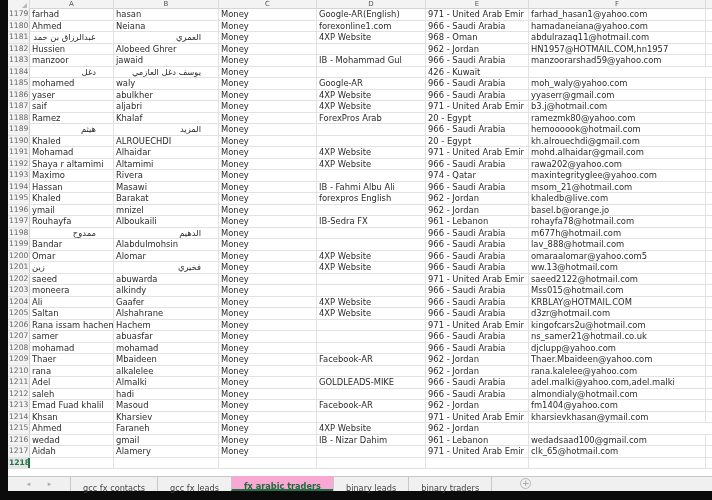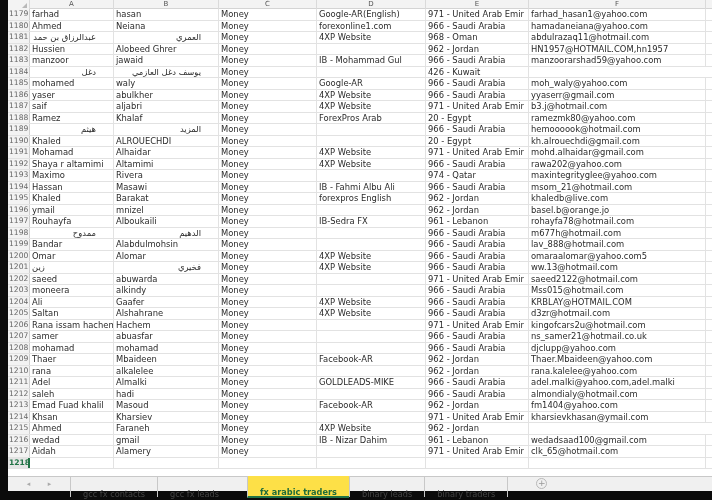--- a/index.html
+++ b/index.html
@@ -18,22 +18,22 @@
   .row.active .rh { background: #e5e5e5; color: #217346; font-weight: bold; border-right: 2px solid #217346; }
   .w-rh { width: 22px; flex: none; }
   .w-a { width: 84px; flex: none; }
   .w-b { width: 105px; flex: none; }
   .w-c { width: 98px; flex: none; }
   .w-d { width: 109px; flex: none; }
   .w-e { width: 103px; flex: none; }
   .w-f { width: 177px; flex: none; }
   .tabs { position: absolute; left: 8px; top: 476px; width: 704px; height: 15px; background: #f0f0f0; border-top: 1px solid #c8c8c8; display: flex; align-items: stretch; }
   .tabnav { width: 62px; display: flex; align-items: center; justify-content: space-around; padding: 0 10px; color: #aaa; font-size: 7px; }
-  .tab { font-size: 8.2px; color: #444; padding: 10px 12px; line-height: 14px; border-left: 1px solid #c8c8c8; white-space: nowrap; }
-  .tab.active { background: #fde047; color: #1f6b3a; font-weight: bold; border-bottom: 2px solid #217346; line-height: 12px; margin-top: -1px; margin-left: 16px; }
+  .tab { font-size: 8.2px; color: #444; padding: 4px 12px; line-height: 14px; border-left: 1px solid #c8c8c8; white-space: nowrap; }
+  .tab.active { background: #f9a8d4; color: #1f6b3a; font-weight: bold; border-bottom: 2px solid #217346; line-height: 12px; margin-top: -1px; }
   .tab.last { border-right: 1px solid #c8c8c8; }
   .addsheet { margin-left: 28px; width: 11px; height: 11px; margin-top: 1px; border: 1px solid #b8b8b8; border-radius: 50%; color: #999; font-size: 9px; line-height: 9px; text-align: center; }
 </style>
 </head>
 <body>
 
 <div class="sheet">
   <div class="colhdr">
     <div class="corner w-rh"></div>
     <div class="w-a">A</div>

